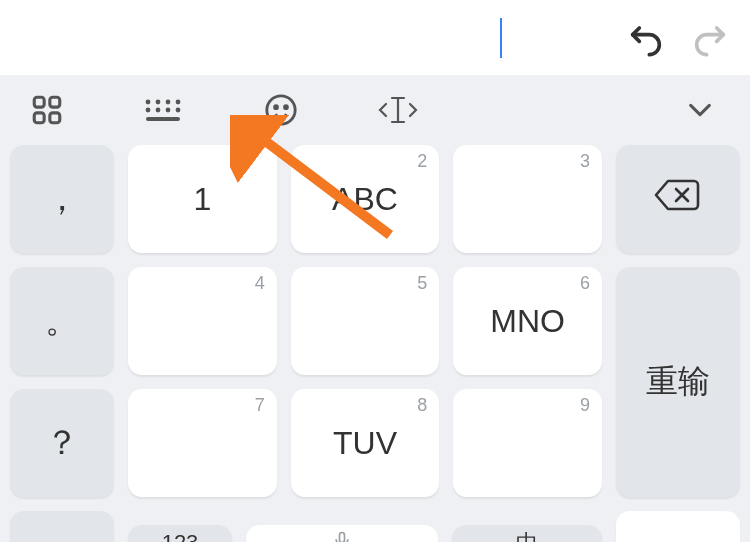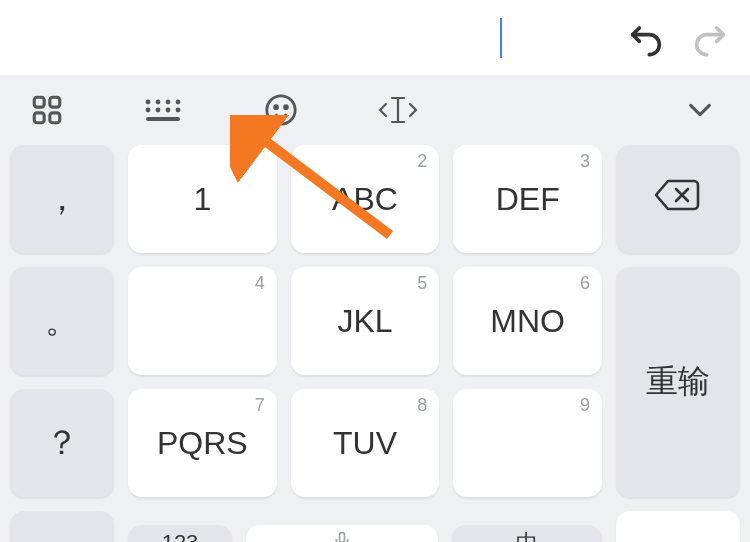--- a/index.html
+++ b/index.html
@@ -193,40 +193,37 @@
         <div class="key">
             <span class="num"></span>
             <span>1</span>
           </div>
         <div class="key">
             <span class="num">2</span>
             <span>ABC</span>
           </div>
         <div class="key">
             <span class="num">3</span>
-            <span>DEF</span>
           </div>
       </div>
       <div class="row">
         <div class="key">
             <span class="num">4</span>
           </div>
         <div class="key">
             <span class="num">5</span>
-            <span>JKL</span>
           </div>
         <div class="key">
             <span class="num">6</span>
             <span>MNO</span>
           </div>
       </div>
       <div class="row">
         <div class="key">
             <span class="num">7</span>
-            <span>PQRS</span>
           </div>
         <div class="key">
             <span class="num">8</span>
             <span>TUV</span>
           </div>
         <div class="key">
             <span class="num">9</span>
           </div>
       </div>
       <div class="bottom-row">

